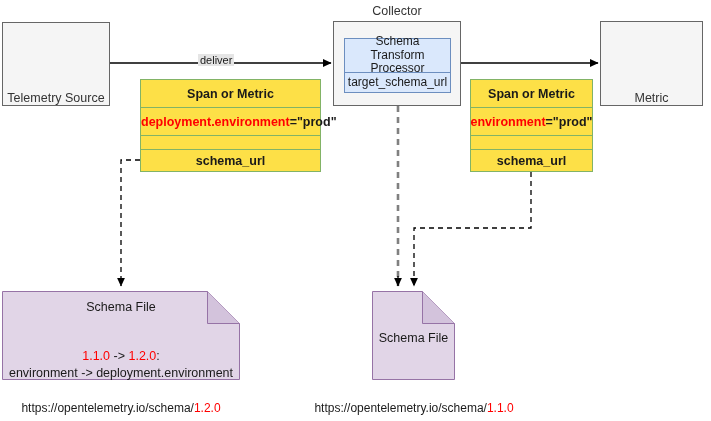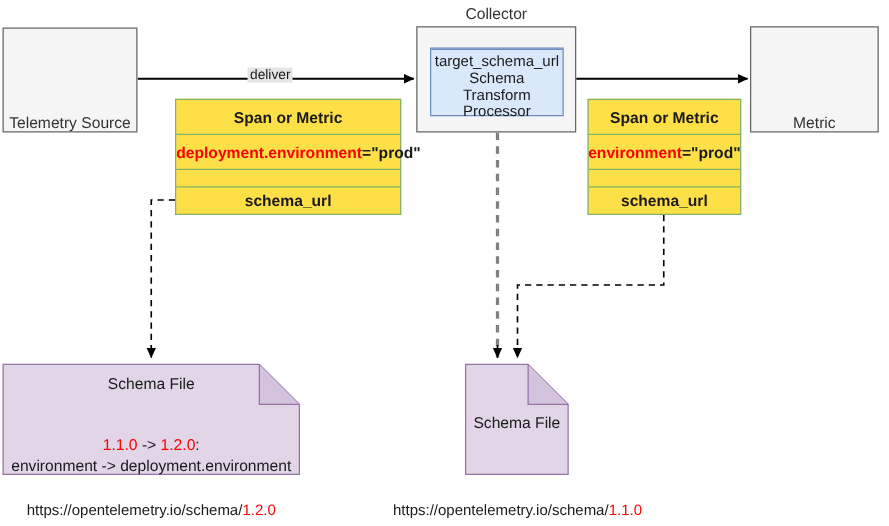--- a/index.html
+++ b/index.html
@@ -84,25 +84,25 @@
     <span>deliver</span>
   </div>
 
   <div class="collector-label" style="left:333px;top:4px;width:128px;">
     <span>Collector</span>
   </div>
   <div class="node collector" style="left:333px;top:21px;width:128px;height:85px;">
   </div>
 
   <div class="node bluebox" style="left:344px;top:38px;width:107px;height:55px;">
+    <div class="brow" style="height:33px;padding:0 3px;">
+      <span>Schema Transform Processor</span>
+    </div>
     <div class="brow sep" style="height:21px;">
       <span>target_schema_url</span>
-    </div>
-    <div class="brow" style="height:33px;padding:0 3px;">
-      <span>Schema Transform Processor</span>
     </div>
   </div>
 
   <div class="node plainbox" style="left:600px;top:21px;width:103px;height:85px;">
     <span>Metric</span>
   </div>
 
   <div class="node greentable" style="left:140px;top:79px;width:181px;height:93px;">
     <div class="grow" style="height:27px;">
       <span>Span or Metric</span>

